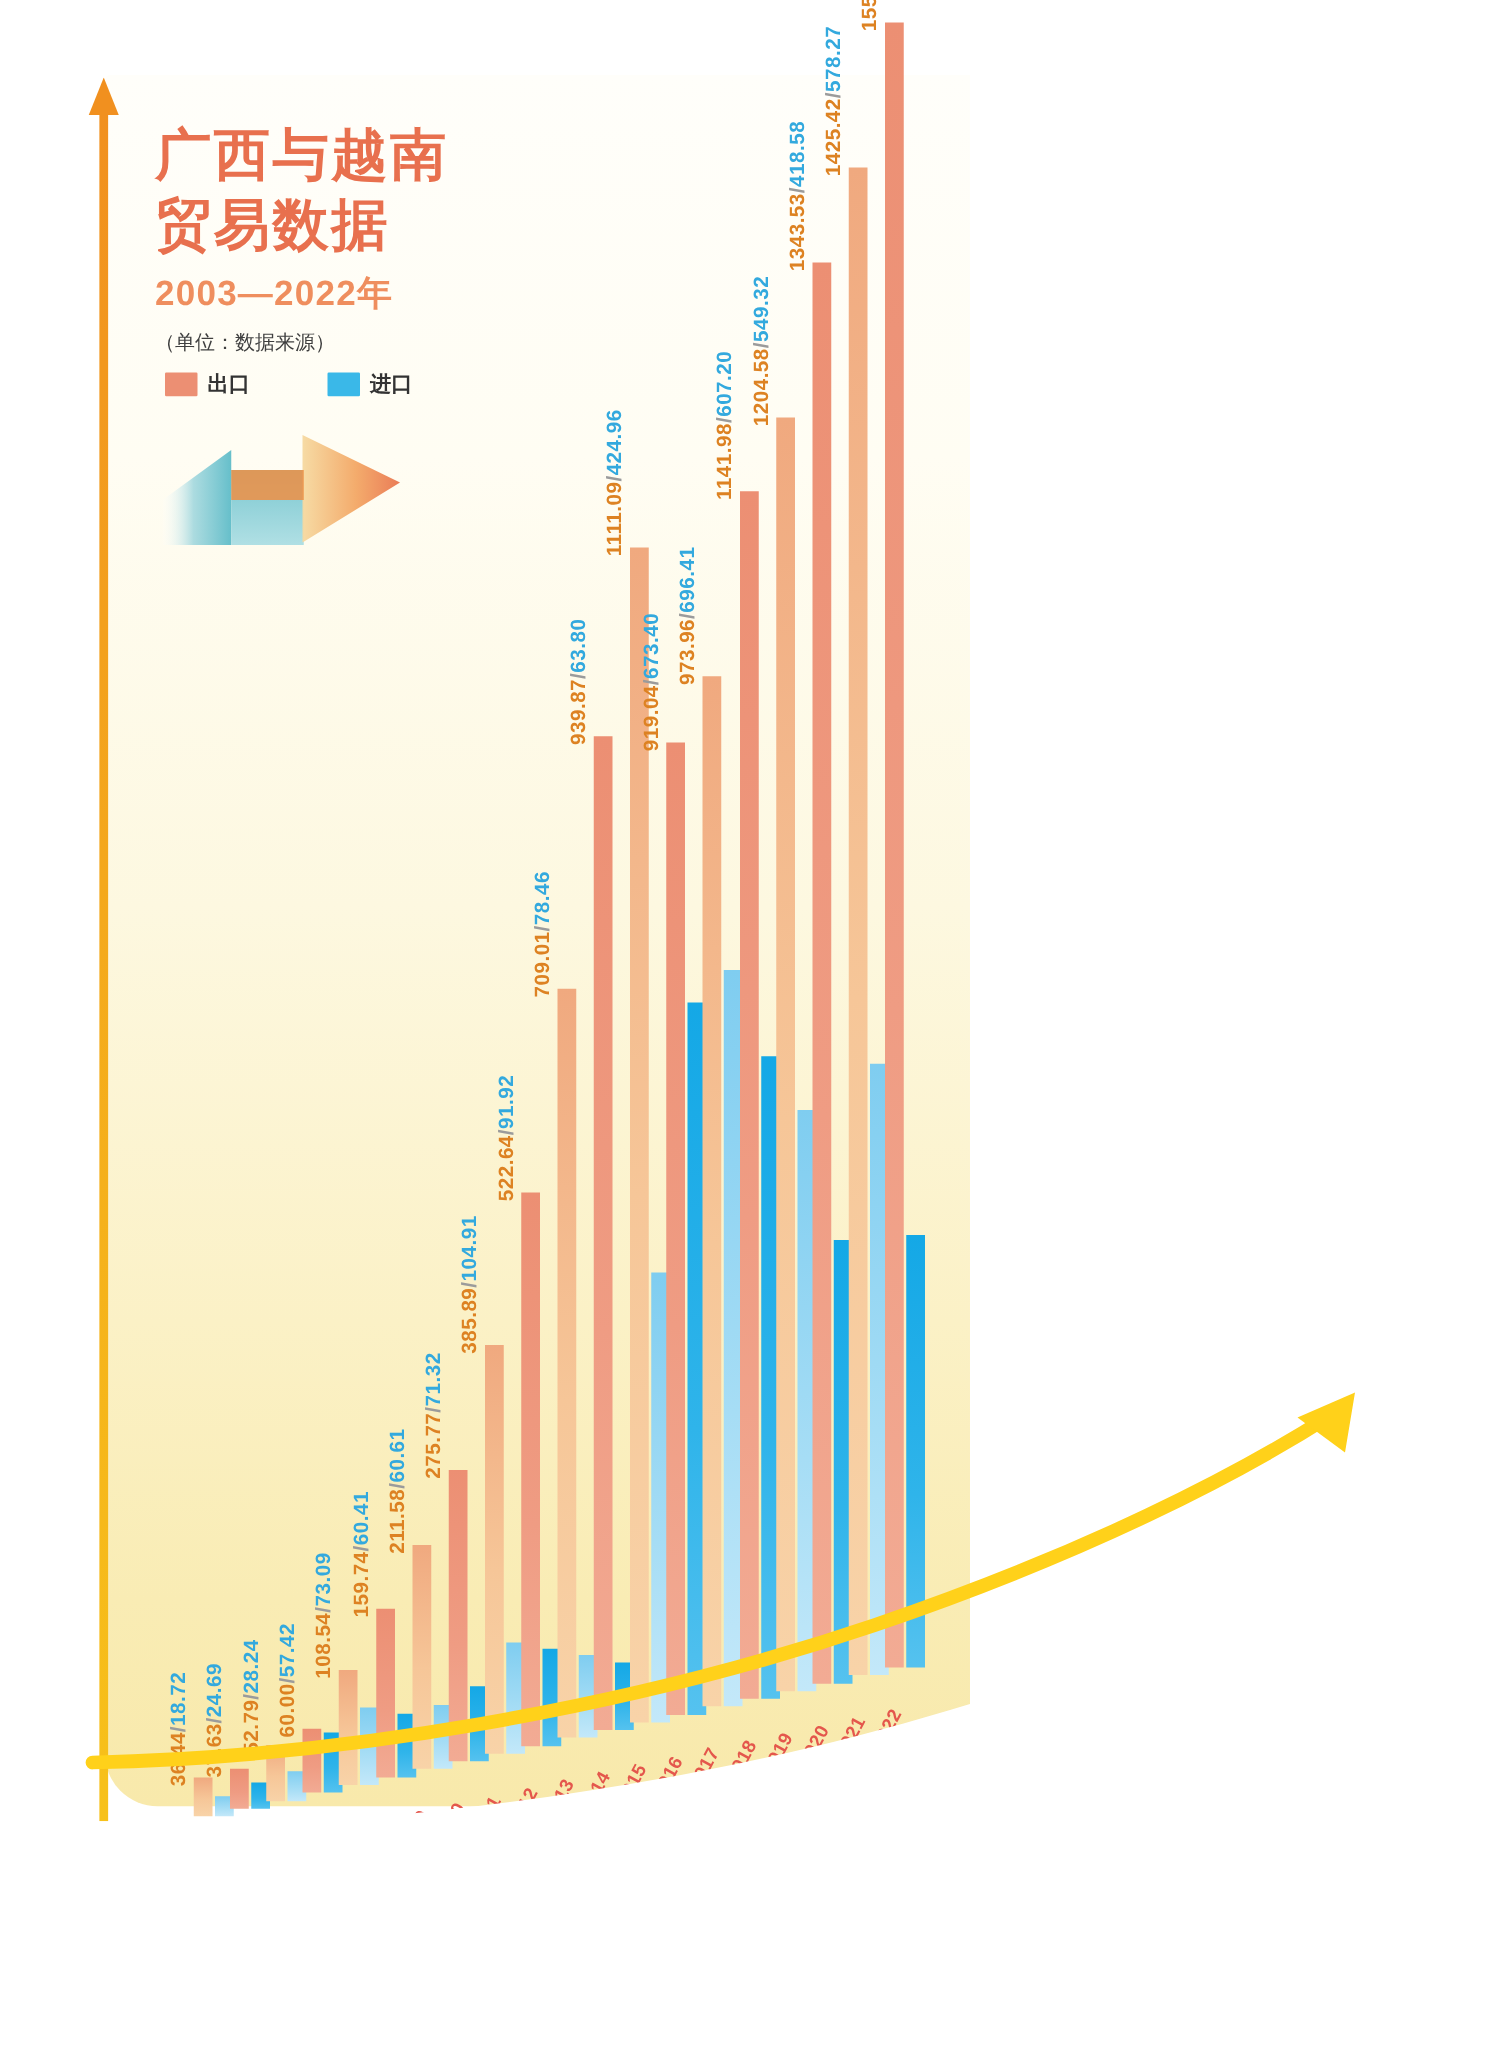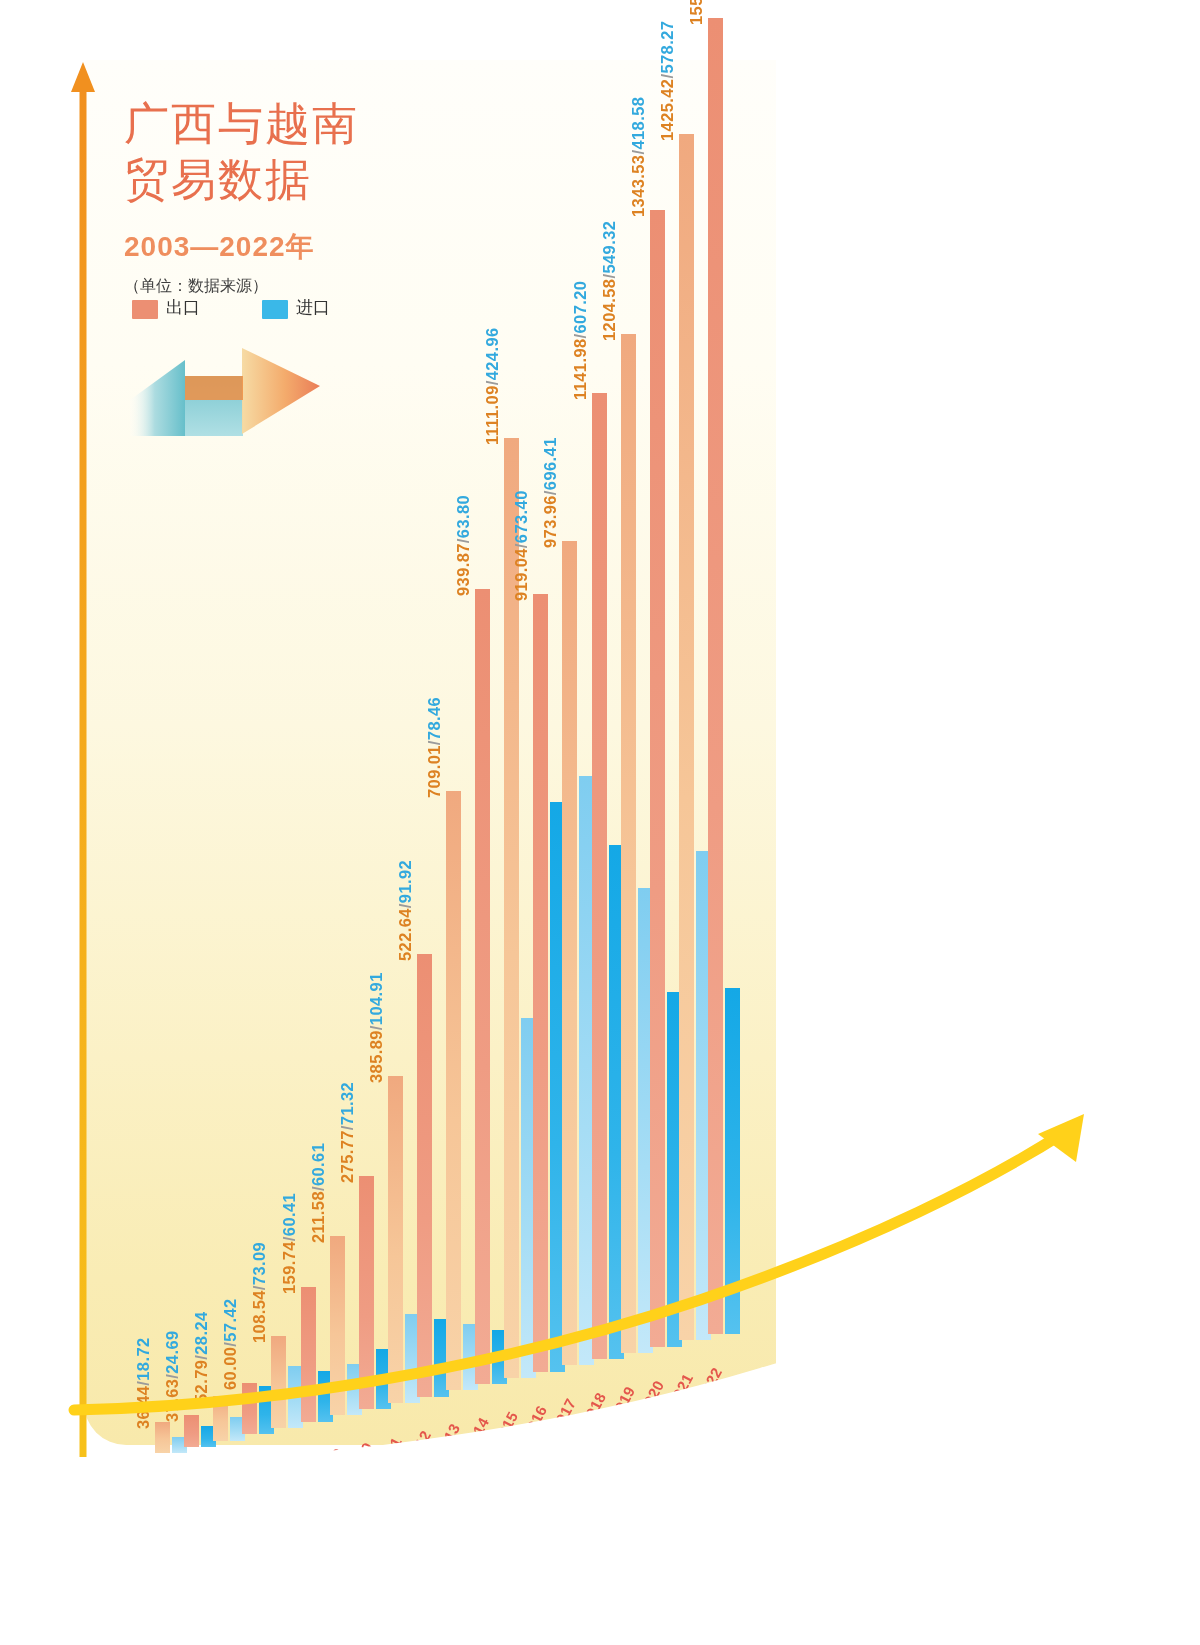--- a/index.html
+++ b/index.html
@@ -67,28 +67,28 @@
 
   
   .title-block {
     position: absolute;
     left: 124px;
     top: 96px;
     width: 330px;
   }
   .title-line {
     font-size: 45px;
-    font-weight: normal;
+    font-weight: bold;
     color: #e8704e;
     letter-spacing: 2px;
     line-height: 1.24;
     white-space: nowrap;
   }
   .subtitle {
-    margin-top: 20px;
+    margin-top: 8px;
     font-size: 28px;
     font-weight: bold;
     color: #ef8e5e;
     letter-spacing: 1px;
     white-space: nowrap;
   }
   .unit {
     margin-top: 10px;
     font-size: 16px;
     color: #3f3f3f;
@@ -99,22 +99,23 @@
   .legend {
     position: absolute;
     left: 132px;
     top: 296px;
     display: flex;
     align-items: center;
     gap: 10px;
   }
   .legend-item {
     display: flex;
-    align-items: flex-end;
+    align-items: center;
     gap: 8px;
+    font-weight: bold;
   }
   .legend-item + .legend-item { margin-left: 52px; }
   .legend-swatch {
     width: 26px;
     height: 19px;
     border-radius: 1px;
   }
   .legend-label {
     font-size: 17px;
     color: #333333;

